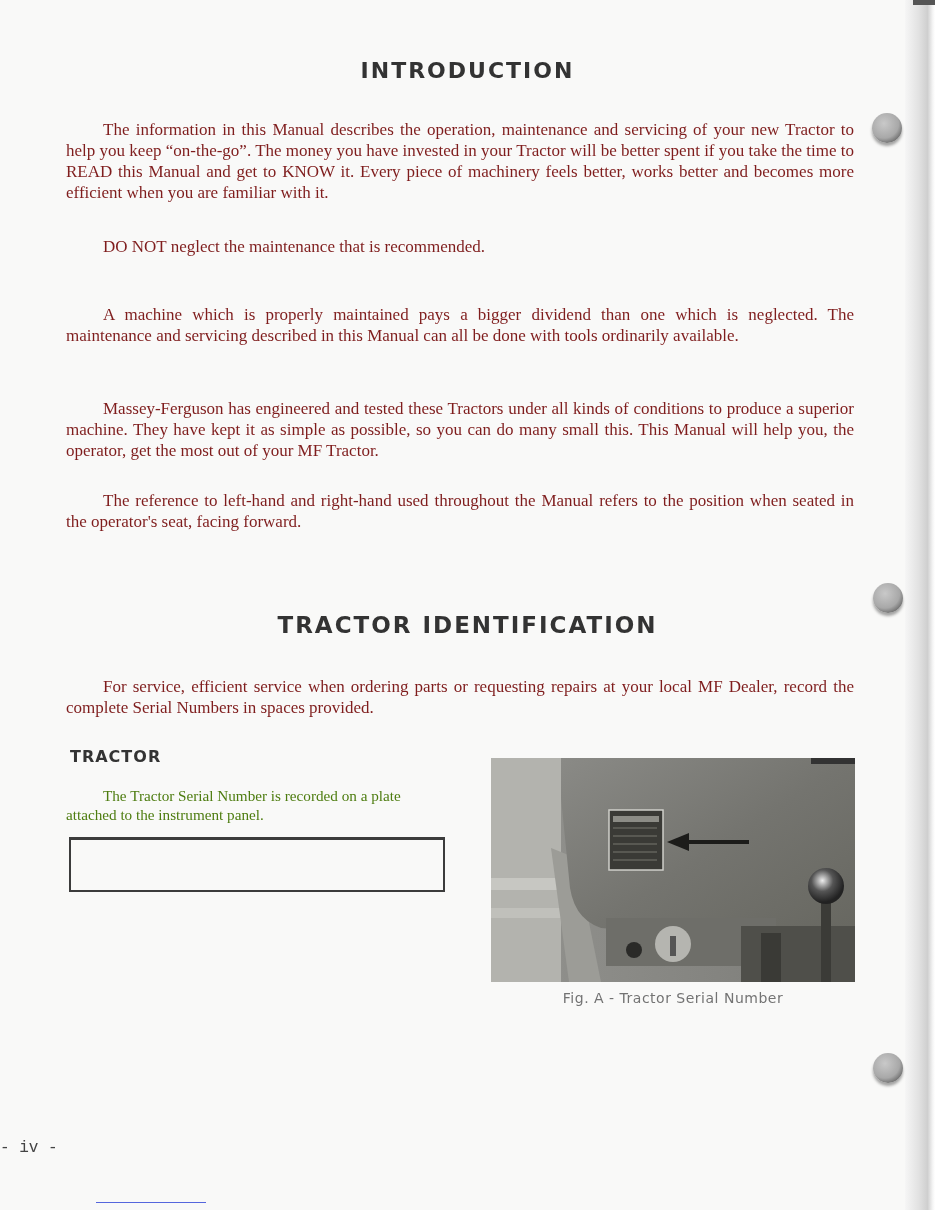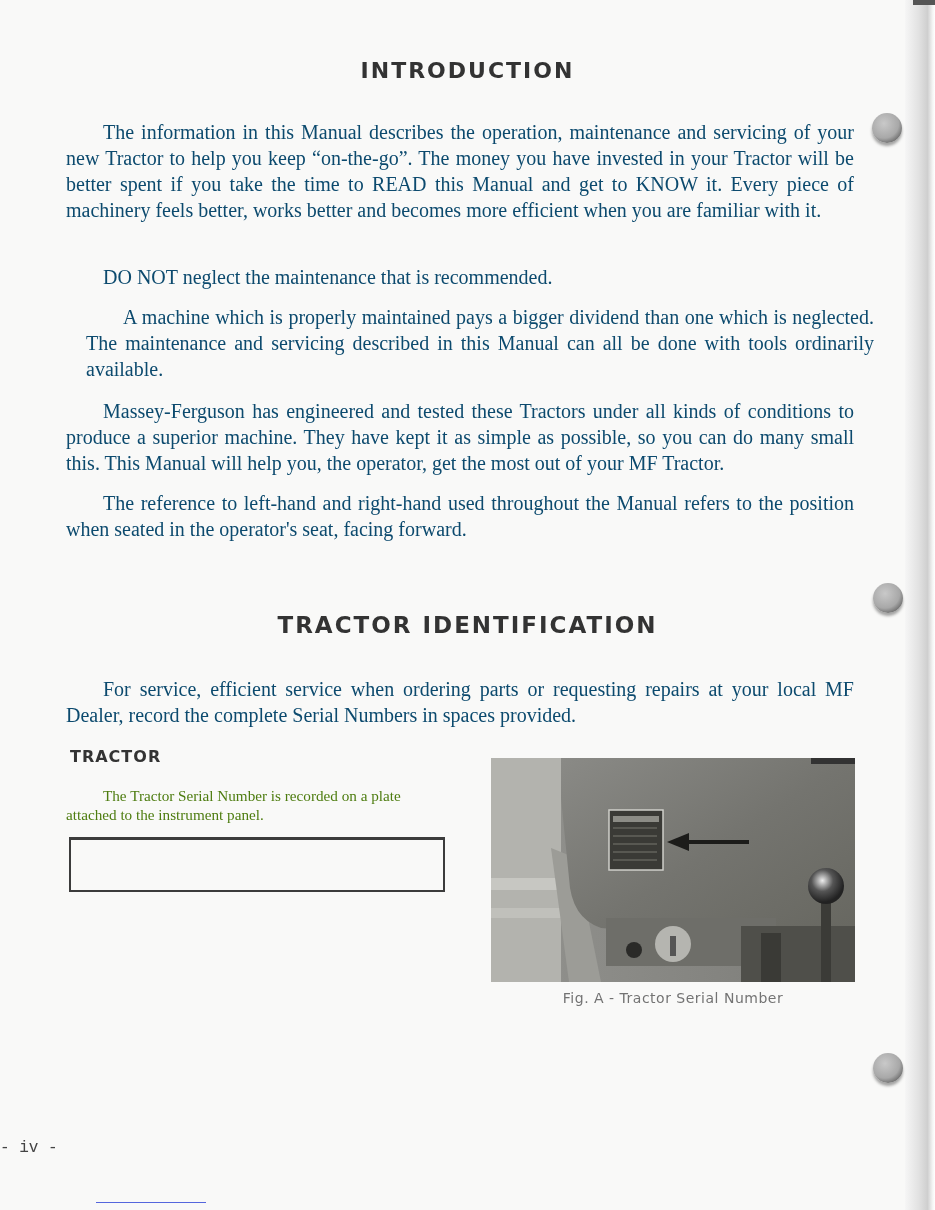--- a/index.html
+++ b/index.html
@@ -23,27 +23,27 @@
   }
   .heading {
     position: absolute; left: 0; width: 935px; text-align: center;
     font-family: "DejaVu Sans", "Liberation Sans", sans-serif;
     font-weight: bold; color: #333; letter-spacing: 2px;
   }
   .h-intro { top: 58px; font-size: 22px; }
   .h-ident { top: 612px; font-size: 23px; }
   .para {
     position: absolute; left: 66px; width: 788px;
-    font-size: 20px; line-height: 26px; text-align: justify;
-    color: #0c4a6e;
+    font-size: 17px; line-height: 21px; text-align: justify;
+    color: #7f1d1d;
   }
   .para .indent { display: inline-block; width: 37px; }
   .p1 { top: 119px; }
-  .p2 { top: 264px; }
-  .p3 { top: 304px; margin-left: 20px; }
+  .p2 { top: 236px; }
+  .p3 { top: 304px; }
   .p4 { top: 398px; }
   .p5 { top: 490px; }
   .p6 { top: 676px; }
   .subhead {
     position: absolute; left: 70px; top: 747px;
     font-family: "DejaVu Sans", "Liberation Sans", sans-serif;
     font-weight: bold; font-size: 16px; letter-spacing: 1px; color: #333;
   }
   .serial-text {
     position: absolute; left: 66px; top: 786px; width: 380px;

